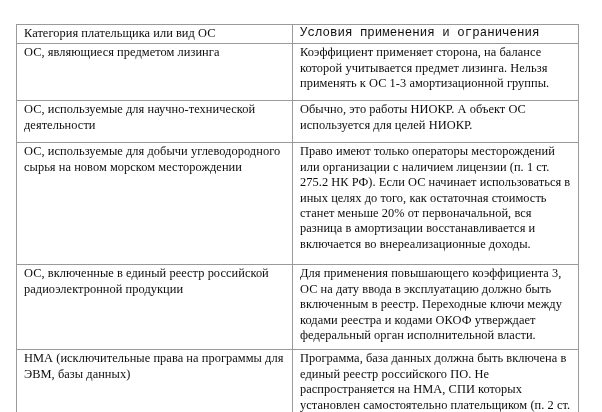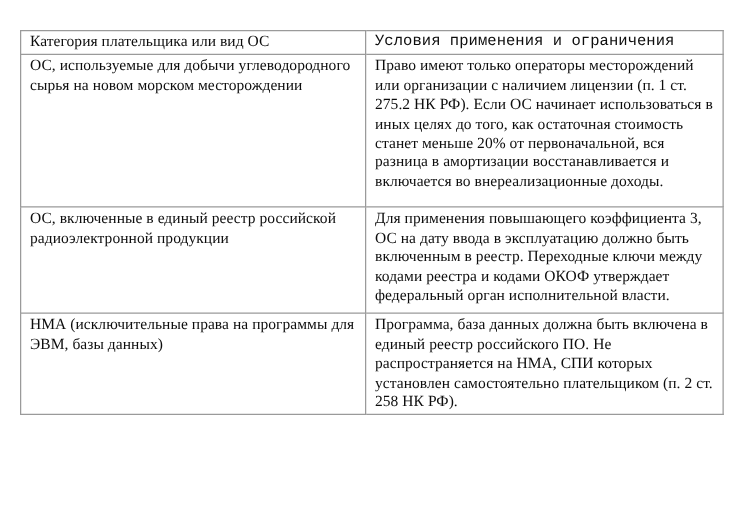--- a/index.html
+++ b/index.html
@@ -83,20 +83,28 @@
         <tr class="r-head">
           <th class="hdr-left">
             <span class="hdr-inner">Категория плательщика или вид ОС</span>
           </th>
           <th class="hdr-right">
             <span class="hdr-inner">Условия применения и ограничения</span>
           </th>
         </tr>
       </thead>
       <tbody>
+        <tr class="r1">
+          <td class="cell">ОС, являющиеся предметом лизинга</td>
+          <td class="cell">Коэффициент применяет сторона, на балансе которой учитывается предмет лизинга. Нельзя применять к ОС 1-3 амортизационной группы.</td>
+        </tr>
+        <tr class="r2">
+          <td class="cell">ОС, используемые для научно-технической деятельности</td>
+          <td class="cell">Обычно, это работы НИОКР. А объект ОС используется для целей НИОКР.</td>
+        </tr>
         <tr class="r3">
           <td class="cell">ОС, используемые для добычи углеводородного сырья на новом морском месторождении</td>
           <td class="cell">Право имеют только операторы месторождений или организации с наличием лицензии (п. 1 ст. 275.2 НК РФ). Если ОС начинает использоваться в иных целях до того, как остаточная стоимость станет меньше 20% от первоначальной, вся разница в амортизации восстанавливается и включается во внереализационные доходы.</td>
         </tr>
         <tr class="r4">
           <td class="cell">ОС, включенные в единый реестр российской радиоэлектронной продукции</td>
           <td class="cell">Для применения повышающего коэффициента 3, ОС на дату ввода в эксплуатацию должно быть включенным в реестр. Переходные ключи между кодами реестра и кодами ОКОФ утверждает федеральный орган исполнительной власти.</td>
         </tr>
         <tr class="r5">
           <td class="cell">НМА (исключительные права на программы для ЭВМ, базы данных)</td>

